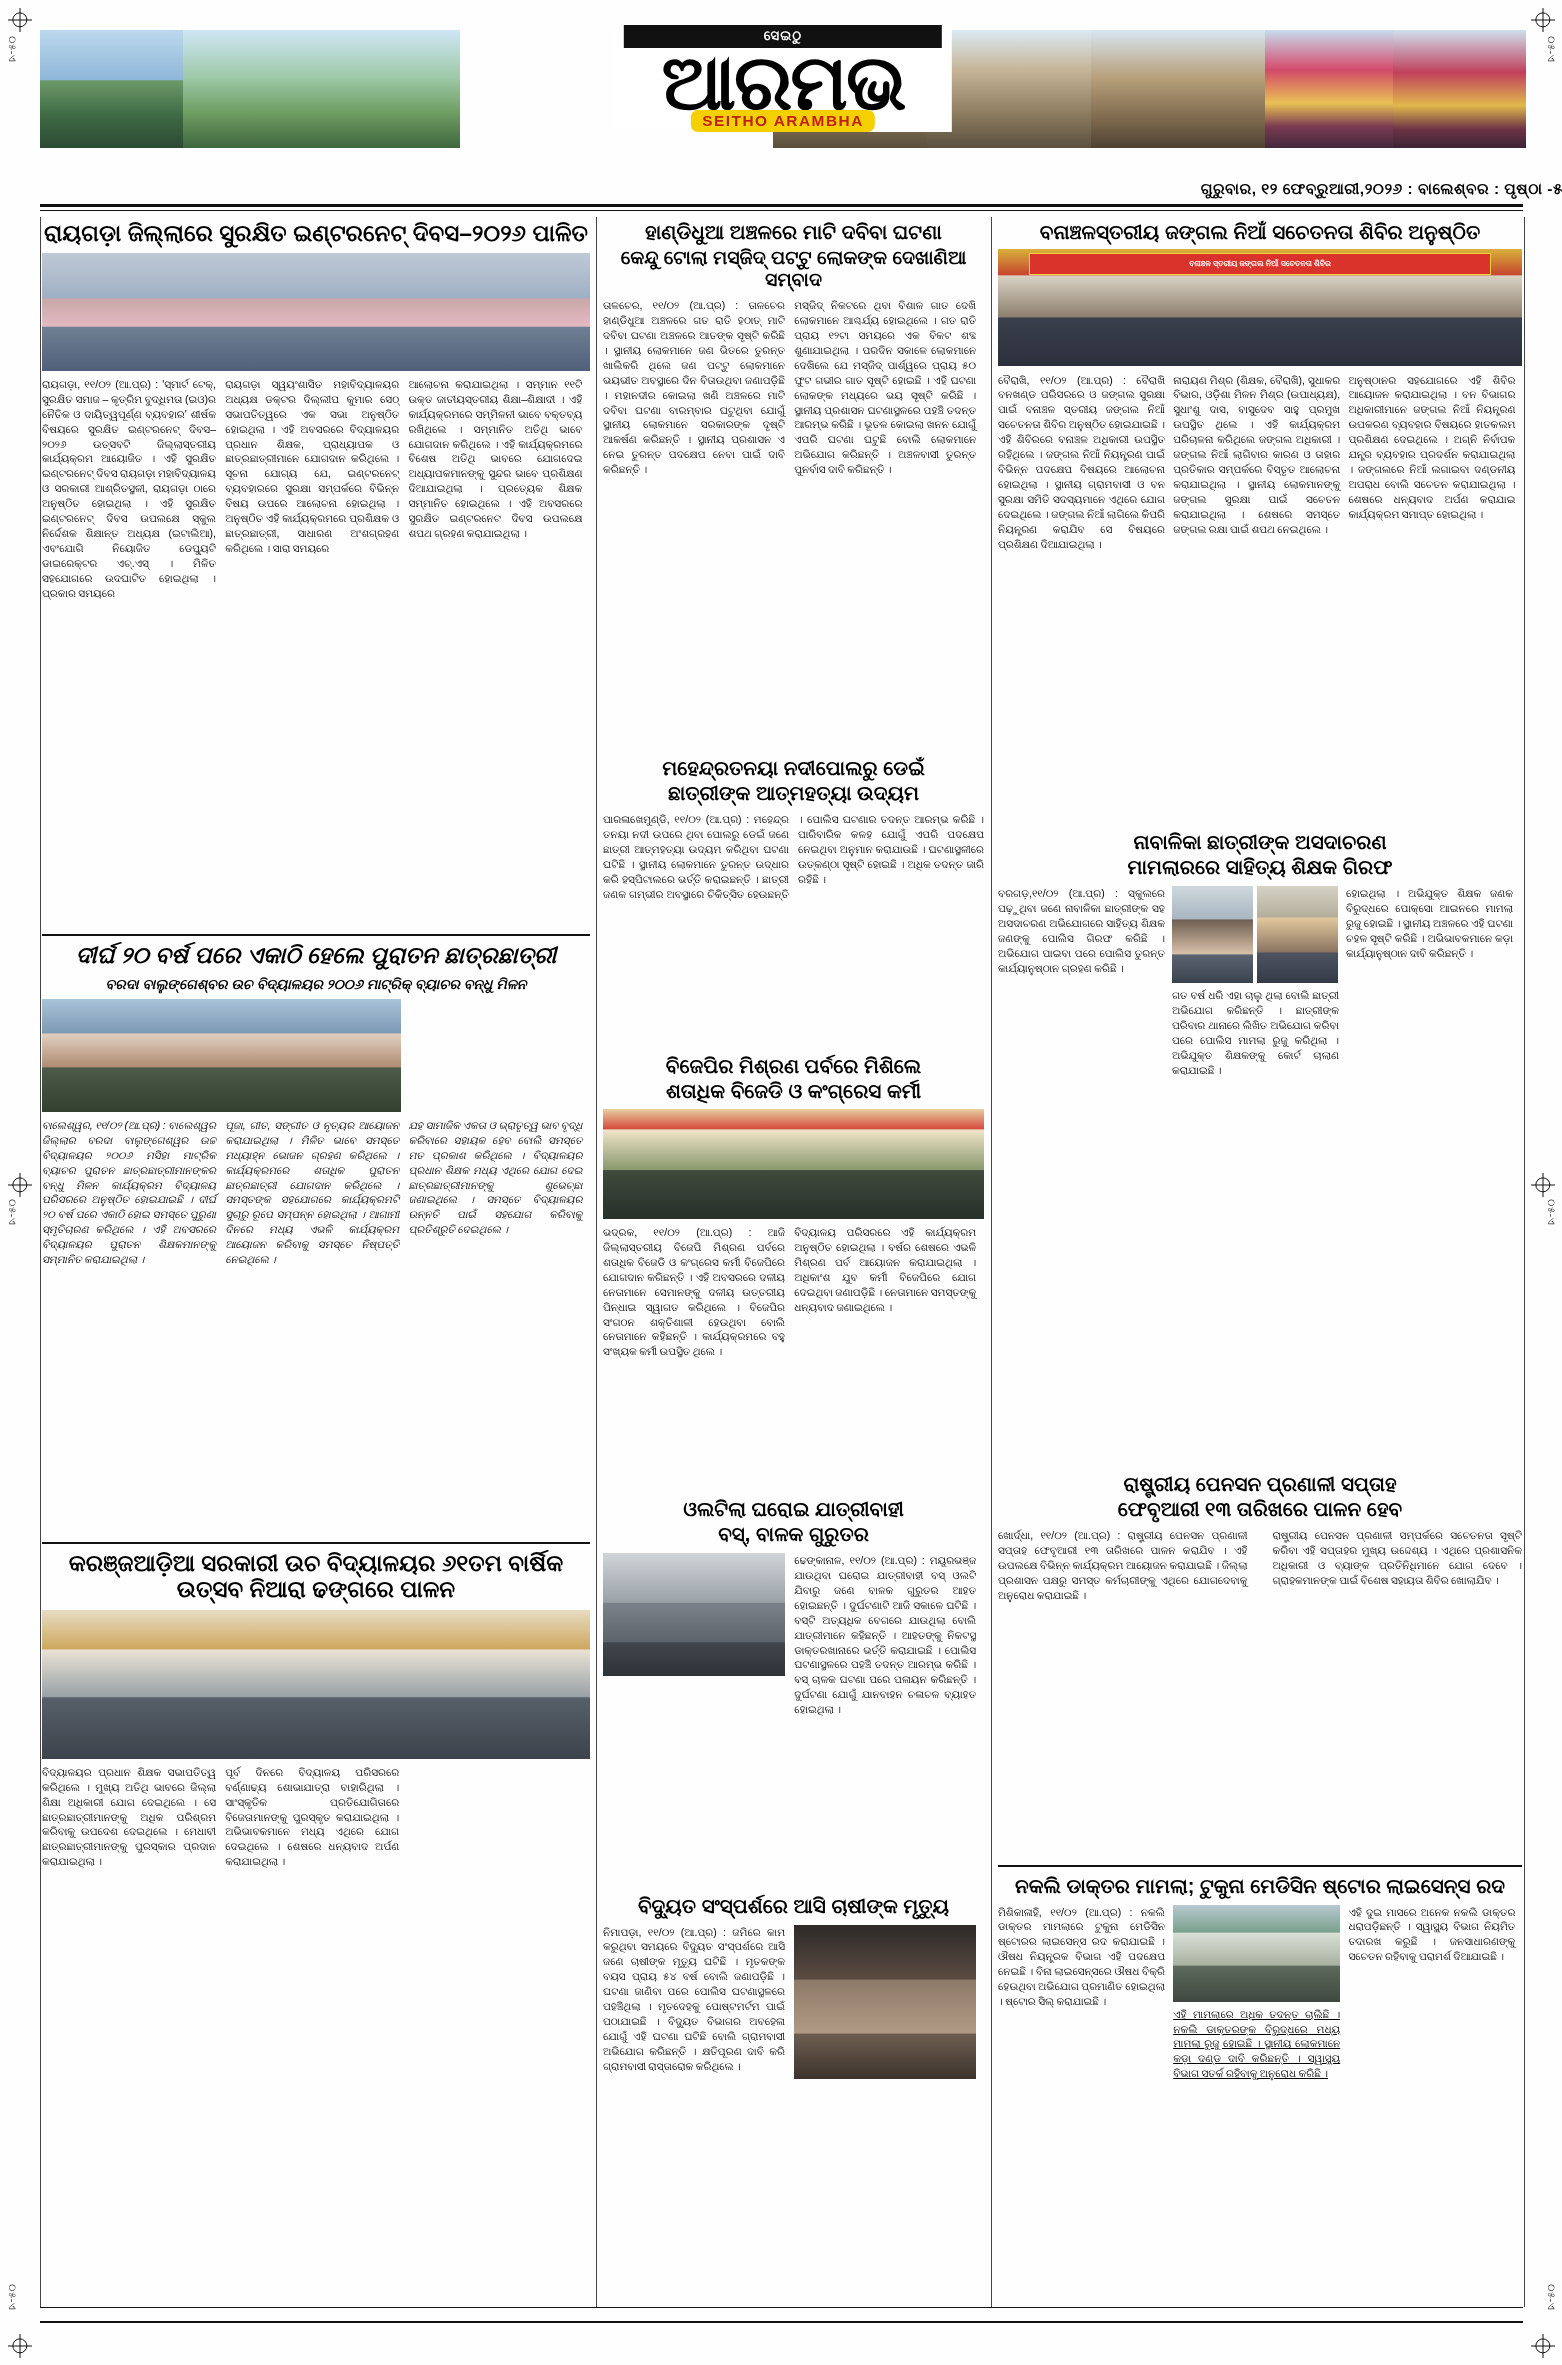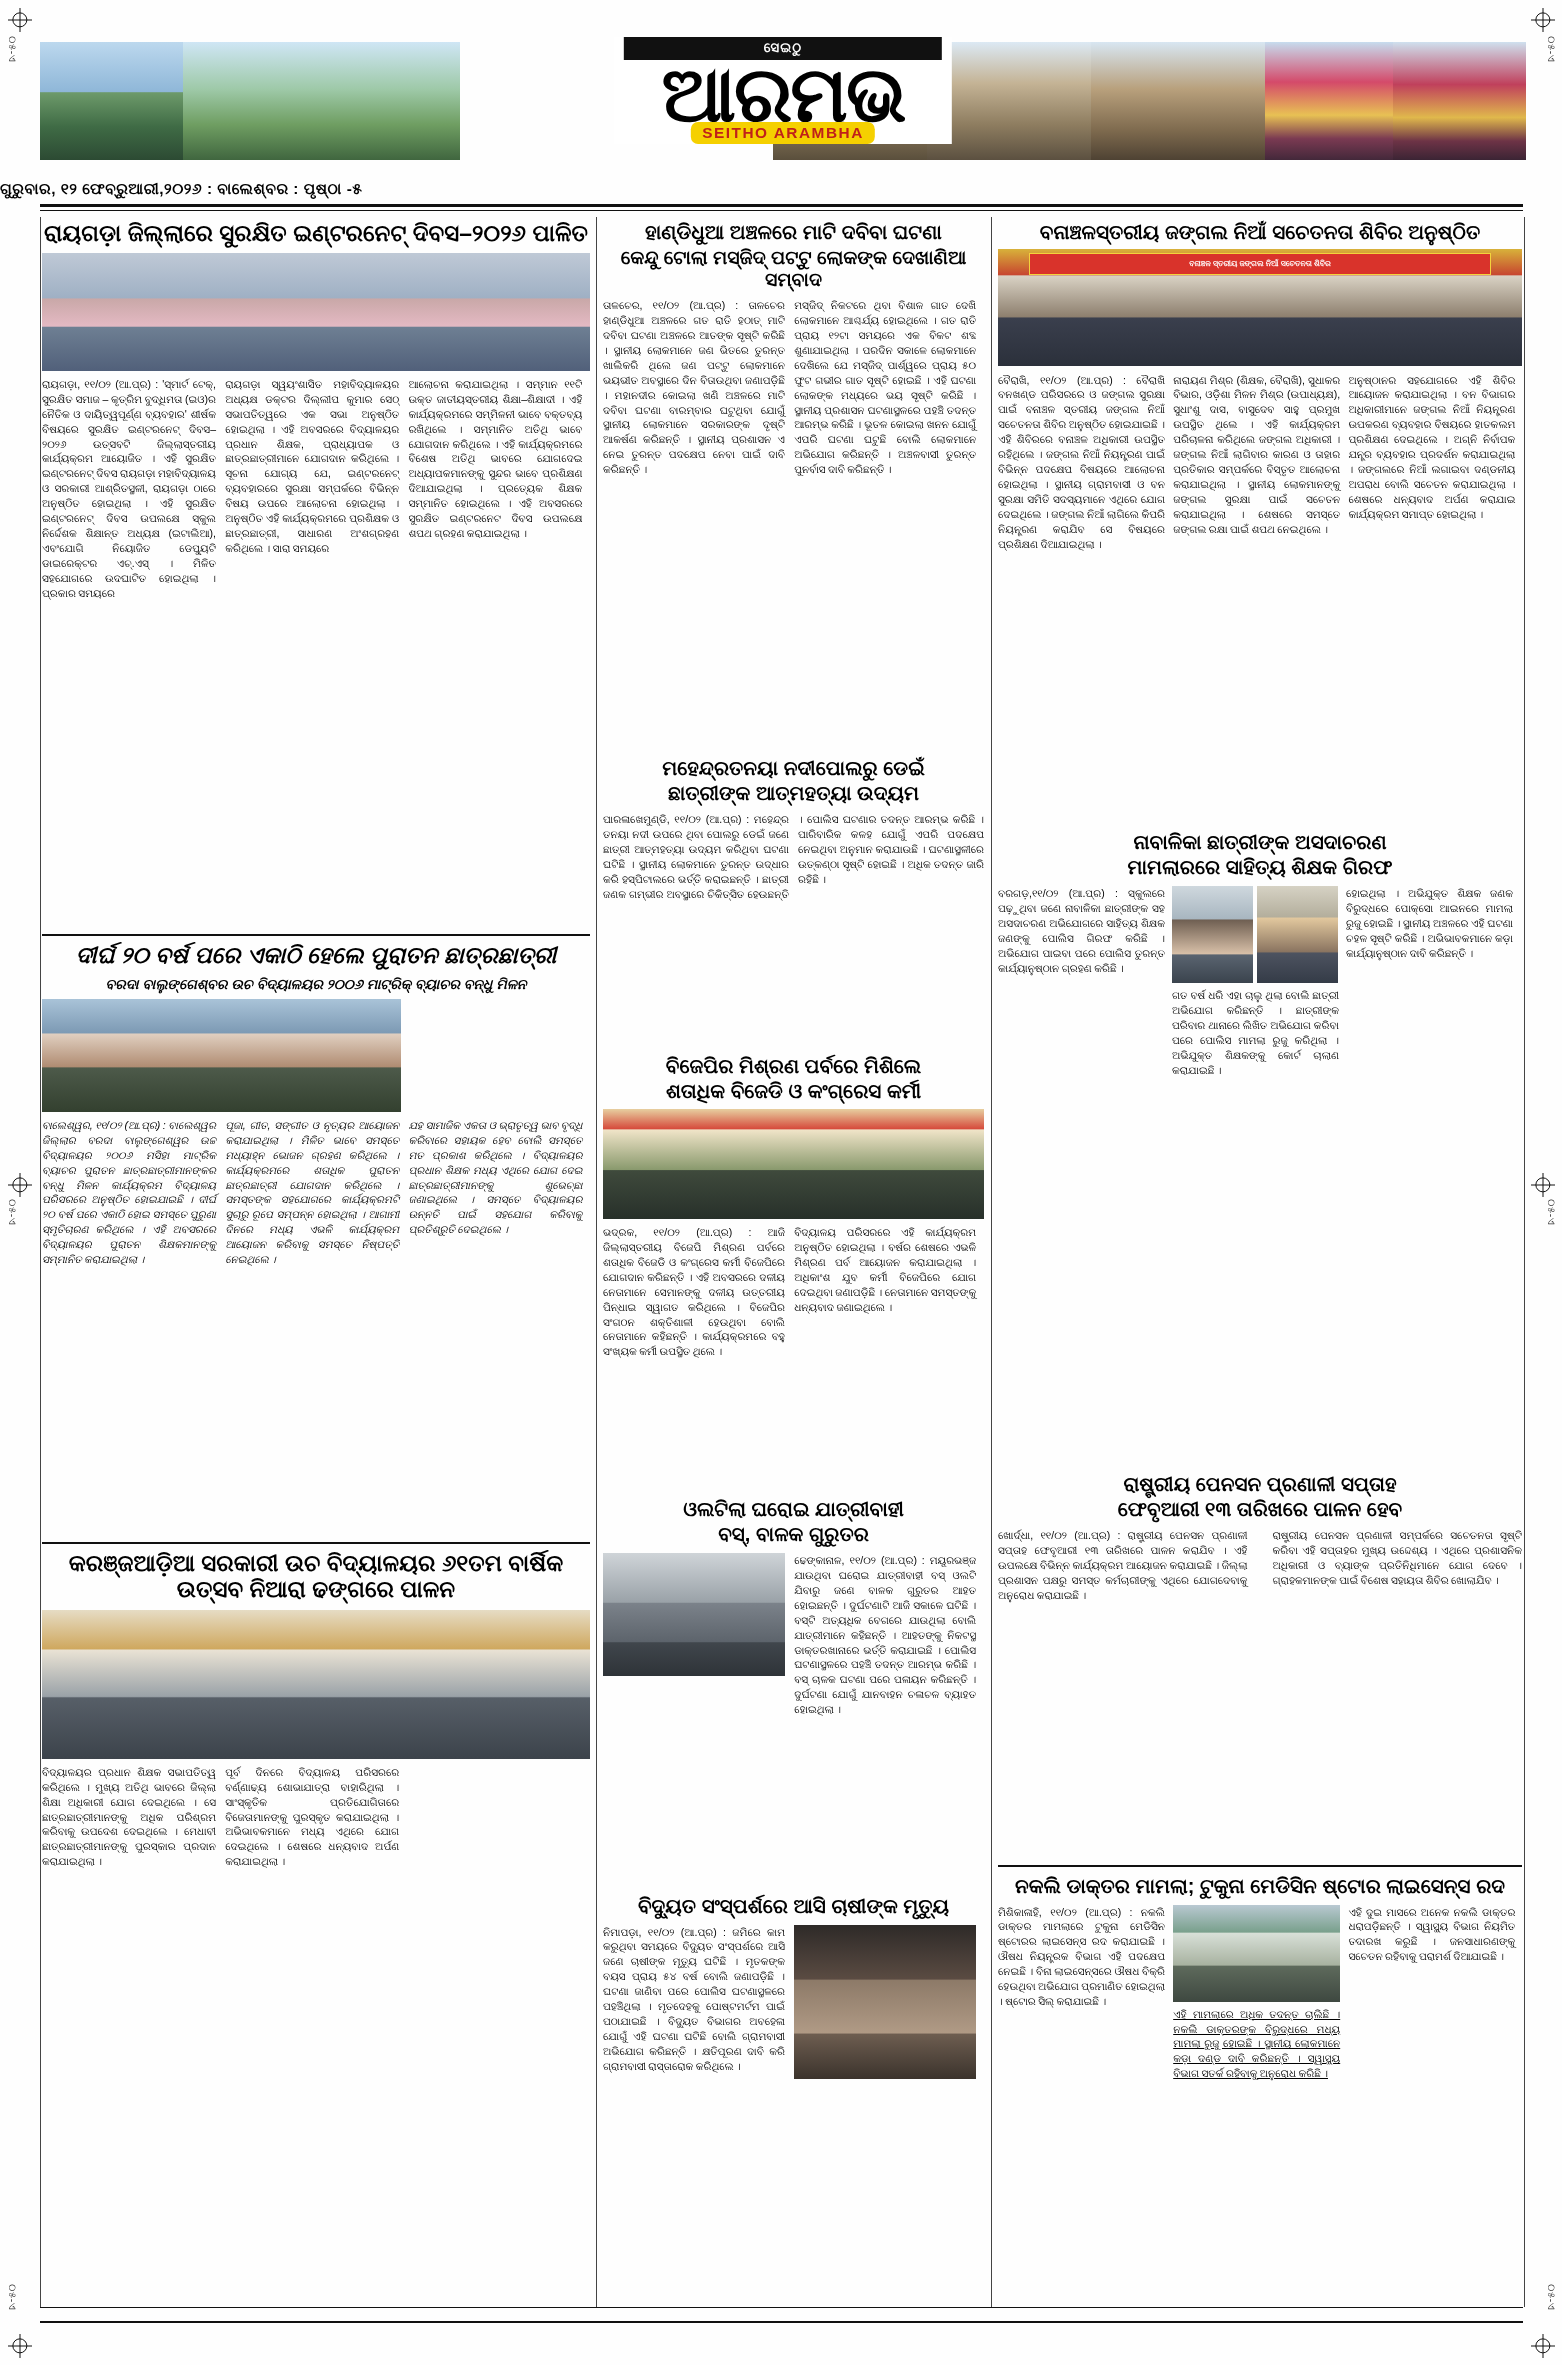--- a/index.html
+++ b/index.html
@@ -15,31 +15,31 @@
     background:#fefefe;
   }
   .regmark{position:absolute;width:23.6px;height:23.6px;}
   .regmark::before,.regmark::after{content:"";position:absolute;background:#111;}
   .regmark::before{left:50%;top:0;width:1px;height:100%;transform:translateX(-50%);}
   .regmark::after{top:50%;left:0;height:1px;width:100%;transform:translateY(-50%);}
   .regmark .ring{position:absolute;left:50%;top:50%;width:13.3px;height:13.3px;border:1px solid #111;border-radius:50%;transform:translate(-50%,-50%);}
   .sidecode{position:absolute;font-size:10.2px;color:#333;writing-mode:vertical-rl;letter-spacing:0.5px;}
 
   
-  .masthead{position:absolute;left:40px;top:24.6px;width:1486px;height:154px;margin-top:12px;}
+  .masthead{position:absolute;left:40px;top:24.6px;width:1486px;height:154px;}
   .mast-strip{position:absolute;top:5.1px;height:118px;overflow:hidden;border:0;}
   .mast-left{left:0;width:420px;}
   .mast-right{right:0;width:753px;}
   .ph{position:absolute;top:0;height:100%;background-size:cover;}
   .logo-wrap{position:absolute;left:50%;transform:translateX(-50%);top:0;width:318px;text-align:center;background:#fff;padding:0 10.2px;}
   .logo-top{background:#111;color:#fff;font-size:13.3px;font-weight:bold;letter-spacing:1px;padding:3.1px 0 4.1px;}
   .logo-main{font-size:77px;font-weight:bold;line-height:0.95;letter-spacing:-2px;margin-top:-2px;}
   .logo-badge{display:inline-block;background:#f5d000;color:#c0201a;font-weight:bold;font-size:15.4px;
       letter-spacing:1.5px;padding:2px 11.3px;border-radius:7.2px;margin-top:-13.3px;position:relative;z-index:3;}
-  .dateline{position:absolute;left:0;right:0;top:180px;text-align:left;font-size:15.4px;font-weight:bold;letter-spacing:0.5px;}
+  .dateline{position:absolute;left:0;right:0;top:180px;text-align:right;font-size:15.4px;font-weight:bold;letter-spacing:0.5px;}
   .rulethick{position:absolute;left:40px;right:40px;height:2.6px;background:#111;}
   .rulethin{position:absolute;left:40px;right:40px;height:1px;background:#111;}
 
   
   .col{position:absolute;}
   .hl{font-weight:bold;text-align:center;line-height:1.12;}
   .hl1{font-size:23px;}
   .hl2{font-size:20px;}
   .hl3{font-size:19px;}
   .hl-sub{font-size:14px;font-weight:bold;text-align:center;line-height:1.2;}

